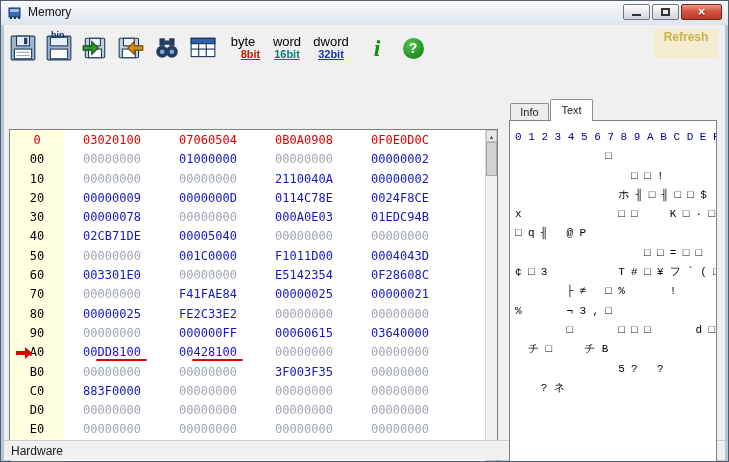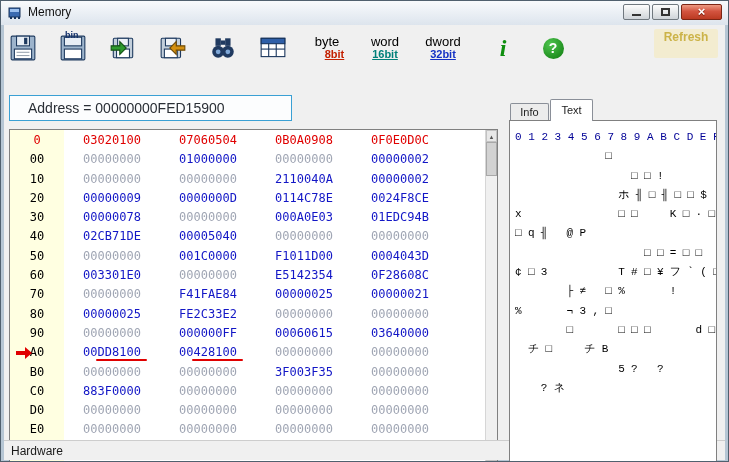--- a/index.html
+++ b/index.html
@@ -26,21 +26,21 @@
   .cap-close { width:41px; background:linear-gradient(#ee9a82,#d35440 45%,#bb3a22); border-color:#7c2514; }
   .glyph-min { position:absolute; left:8px; bottom:3px; width:9px; height:2px; background:#333; }
   .glyph-max { position:absolute; left:8px; top:3px; width:9px; height:8px; border:2px solid #333; }
   .glyph-close { position:absolute; width:100%; text-align:center; top:-1px; color:#fff; font-weight:bold; font-size:13px; line-height:16px; text-shadow:0 1px 1px #701c0c; }
   
   #client {
     position:absolute; top:24px; left:0; right:0; bottom:0; background:#f0f0f0;
     box-shadow:inset 3px 0 0 #b6c6d4, inset -3px 0 0 #b6c6d4, inset 0 -3px 0 #b6c6d4;
   }
   
-  #toolbar { position:absolute; top:2px; left:6px; right:6px; height:42px; display:flex; align-items:center; gap:18px; }
+  #toolbar { position:absolute; top:2px; left:6px; right:6px; height:42px; display:flex; align-items:center; gap:4px; }
   .tb-btn { width:32px; height:38px; display:flex; align-items:center; justify-content:center; position:relative; flex:0 0 auto; }
   .tb-btn svg { display:block; }
   .bin-badge { position:absolute; top:1px; left:8px; font-size:9px; font-weight:bold; color:#13306a; }
   .mode-btn { width:40px; height:38px; display:flex; flex-direction:column; align-items:center; justify-content:center; flex:0 0 auto; }
   .mode-top { font-size:13px; color:#000; line-height:13px; }
   .mode-bottom { font-size:11px; font-weight:bold; line-height:13px; text-decoration:underline; }
   .mb-8  { color:#c42000;margin-left:15px; }
   .mb-16 { color:#00807a;text-align:center; }
   .mb-32 { color:#1330c4; }
   .info-glyph { font-family:"Liberation Serif", serif; font-style:italic; font-weight:bold; font-size:24px; color:#0f8f0f; line-height:26px; }
@@ -211,21 +211,20 @@
       <div class="tb-btn" style="margin-left:6px;">
         <span class="info-glyph">i</span>
       </div>
       <div class="tb-btn">
         <span class="help-glyph">?</span>
       </div>
 
       <div id="refresh-button">Refresh</div>
     </div>
 
-    <div id="address-box">Address = 00000000FED15900</div>
 
     <div class="tab" id="tab-info">Info</div>
     <div class="tab" id="tab-text">Text</div>
 
     <div id="text-panel">
       <div class="tp-line tp-header">0 1 2 3 4 5 6 7 8 9 A B C D E F</div>
       <div id="tp-lines">
           <div class="tp-line">       □        </div>
           <div class="tp-line">         □□!    </div>
           <div class="tp-line">        ホ╢□╢□□$ </div>

